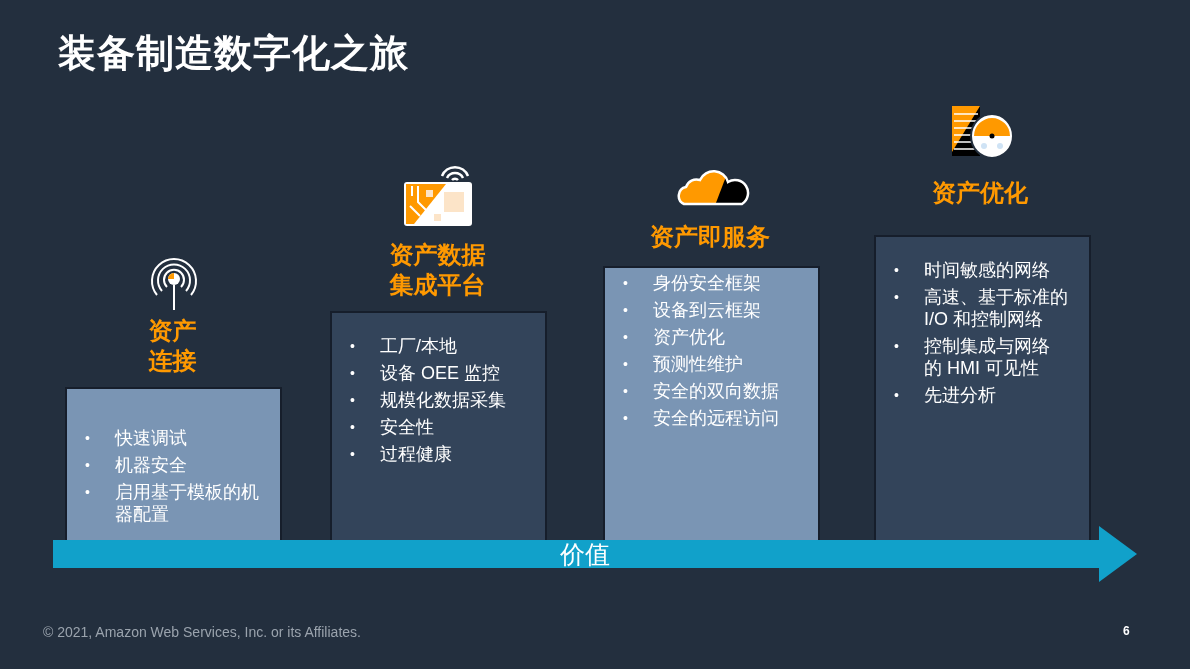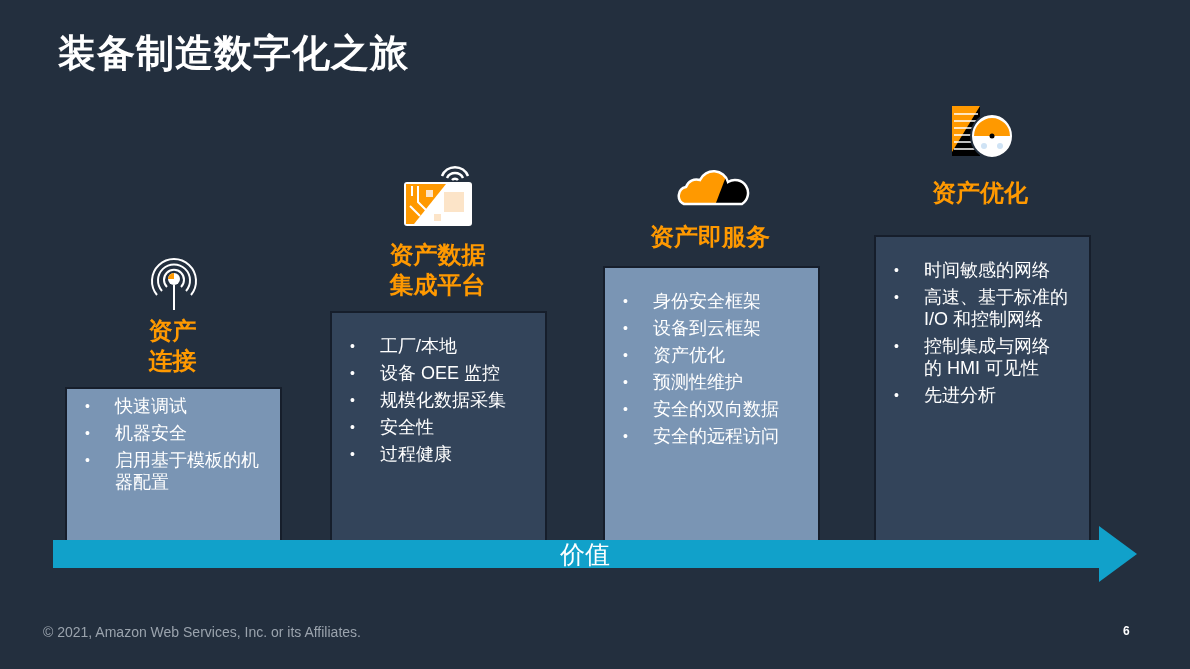--- a/index.html
+++ b/index.html
@@ -31,21 +31,21 @@
       <path d="M20 32 A10 10 0 1 1 34 32"></path>
   </g>
   <circle cx="27" cy="24" r="6" fill="#fff"></circle>
     <path d="M27 18 A6 6 0 0 0 21 24 L27 24Z" fill="#ff9900"></path>
   <line x1="27" y1="30" x2="27" y2="55" stroke="#fff" stroke-width="2"></line>
 </svg>
 <div class="heading" style="left:110px;top:316px;width:125px">
   <div>资产</div>
   <div>连接</div>
 </div>
-<div class="box light" style="left:65px;top:387px;width:217px;height:155px;padding-top:2px">
+<div class="box light" style="left:65px;top:387px;width:217px;height:155px;padding-top:34px">
   <ul>
     <li>快速调试</li>
     <li>机器安全</li>
     <li style="padding-right:14px">启用基于模板的机器配置</li>
   </ul>
 </div>
 
 <svg class="icon" style="left:402px;top:156px" width="72" height="72" viewBox="0 0 72 72">
   <g fill="none" stroke="#fff" stroke-width="2.5">
       <path d="M40 20 A14 14 0 0 1 66 20"></path>
@@ -83,21 +83,21 @@
     </defs>
   <g clip-path="url(#cc)">
       <rect x="0" y="0" width="76" height="42" fill="#000"></rect>
       <path d="M0 0 L56 0 L40 42 L0 42Z" fill="#ff9900"></path>
     </g>
   <path d="M10 38 A9 9 0 0 1 12 21 A11 11 0 0 1 26 14 A15 15 0 0 1 54 16 A11 11 0 0 1 68 38 Z" fill="none" stroke="#fff" stroke-width="2.5"></path>
 </svg>
 <div class="heading" style="left:630px;top:222px;width:160px">
   <div>资产即服务</div>
 </div>
-<div class="box light" style="left:603px;top:266px;width:217px;height:276px;padding-top:18px">
+<div class="box light" style="left:603px;top:266px;width:217px;height:276px;">
   <ul>
     <li>身份安全框架</li>
     <li>设备到云框架</li>
     <li>资产优化</li>
     <li>预测性维护</li>
     <li>安全的双向数据</li>
     <li>安全的远程访问</li>
   </ul>
 </div>
 

